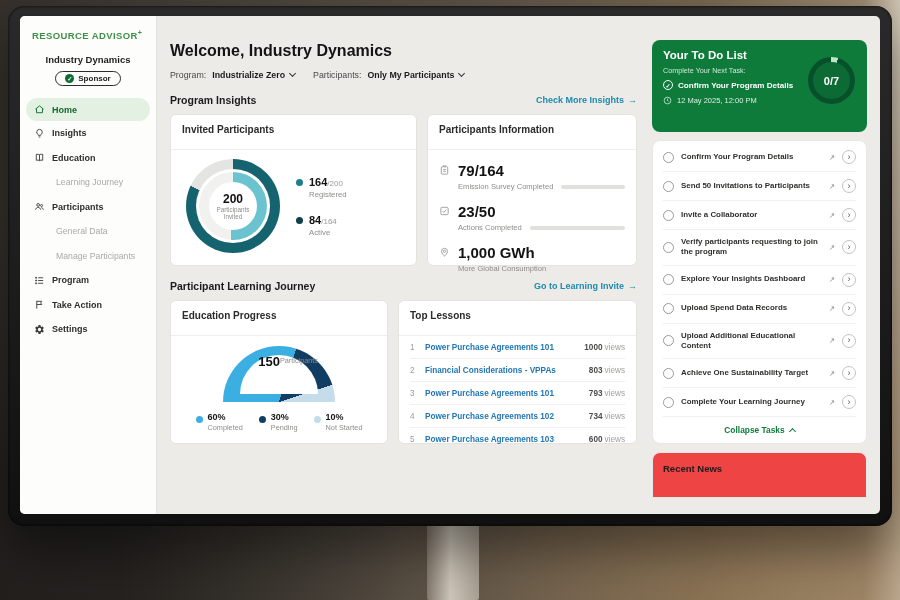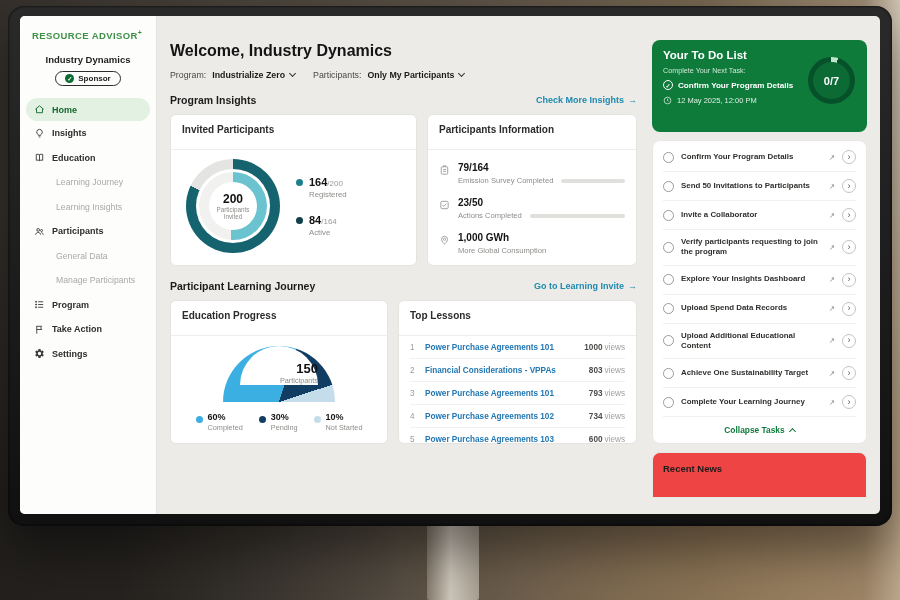--- a/index.html
+++ b/index.html
@@ -82,37 +82,37 @@
   .ileg-val{ font-size:11px; font-weight:bold; color:#121212; }
   .ileg-total{ font-size:8px; font-weight:normal; color:#9a9a97; }
   .ileg-label{ font-size:7.8px; color:#8d8d8a; margin-top:2px; }
 
   
   .card-info{ width:210px; height:152px; }
   .info-row{ display:flex; gap:8px; margin-top:12px; align-items:flex-start; }
   .info-ico{ width:11px; display:flex; color:#9a9a97; margin-top:2px; flex-shrink:0; }
   .info-ico svg{ width:11px; height:12px; }
   .info-main{ flex:1; }
-  .info-val{ font-size:10px; font-weight:bold; color:#131313; }
+  .info-val{ font-size:15px; font-weight:bold; color:#131313; }
   .info-sub{ display:flex; align-items:center; gap:8px; margin-top:3px; }
   .info-label{ font-size:7.6px; color:#8d8d8a; white-space:nowrap; }
   .bar{ flex:1; height:4px; border-radius:2px; background:#e0e0dd; overflow:hidden; }
   .bar-fill{ height:100%; border-radius:2px; background:#3aa2d8; width:calc(var(--w,0)*1%); }
 
   
   .card-edu{ width:218px; height:144px; }
   .gauge-wrap{ display:flex; flex-direction:column; align-items:center; margin-top:10px; }
   .gauge{ position:relative; width:112px; height:56px; }
   .gauge-arc{ position:absolute; inset:0; border-radius:112px 112px 0 0;
     background:conic-gradient(from 270deg at 50% 100%,
       #3bafe2 0 calc(var(--p1,0)*1.8deg),
       #123d63 0 calc((var(--p1,0) + var(--p2,0))*1.8deg),
       #c5dcea 0 180deg, transparent 0); }
-  .gauge-hole{ position:absolute; left:17px; right:17px; bottom:17px; height:39px; border-radius:78px 78px 0 0;
-    background:#fff; display:flex; flex-direction:column; align-items:flex-end; justify-content:flex-end; }
+  .gauge-hole{ position:absolute; left:17px; right:17px; bottom:8px; height:39px; border-radius:78px 78px 0 0;
+    background:#fff; display:flex; flex-direction:row; align-items:flex-start; justify-content:flex-end; }
   .gauge-v{ font-size:13px; font-weight:bold; color:#111; line-height:1; }
   .gauge-l{ font-size:7.3px; color:#8d8d8a; margin-top:1px; }
   .gleg{ display:flex; gap:16px; margin-top:11px; }
   .gleg-item{ display:flex; gap:5px; align-items:flex-start; }
   .gleg-pct{ font-size:9px; font-weight:bold; color:#161616; line-height:1.1; }
   .gleg-label{ font-size:7.3px; color:#8d8d8a; }
 
   
   .card-lessons{ width:239px; height:144px; }
   .lesson{ display:flex; align-items:center; gap:8px; height:23px; border-bottom:1px solid #f0f0ed; font-size:8.2px; }
@@ -195,23 +195,20 @@
                 <svg viewBox="0 0 24 24" fill="none" stroke="currentColor" stroke-width="2">
                   <path d="M12 6C10.5 4.8 7.5 4.5 5 5.2V18c2.5-.7 5.5-.4 7 .8 1.5-1.2 4.5-1.5 7-.8V5.2c-2.5-.7-5.5-.4-7 .8Z"></path>
                   <path d="M12 6v13"></path>
                 </svg>
               </span>
             <span>Education</span>
           </div>
           <div class="nav-item sub">
             <span>Learning Journey</span>
           </div>
-          <div class="nav-item sub">
-            <span>Learning Insights</span>
-          </div>
           <div class="nav-item">
             <span class="ico">
                 <svg viewBox="0 0 24 24" fill="none" stroke="currentColor" stroke-width="2">
                   <circle cx="9" cy="8.5" r="3"></circle>
                   <path d="M3.5 19c.5-3 2.7-5 5.5-5s5 2 5.5 5"></path>
                   <circle cx="16.5" cy="9.8" r="2.2"></circle>
                   <path d="M16 14.4c2.3.3 3.9 2 4.3 4.6"></path>
                 </svg>
               </span>
             <span>Participants</span>

